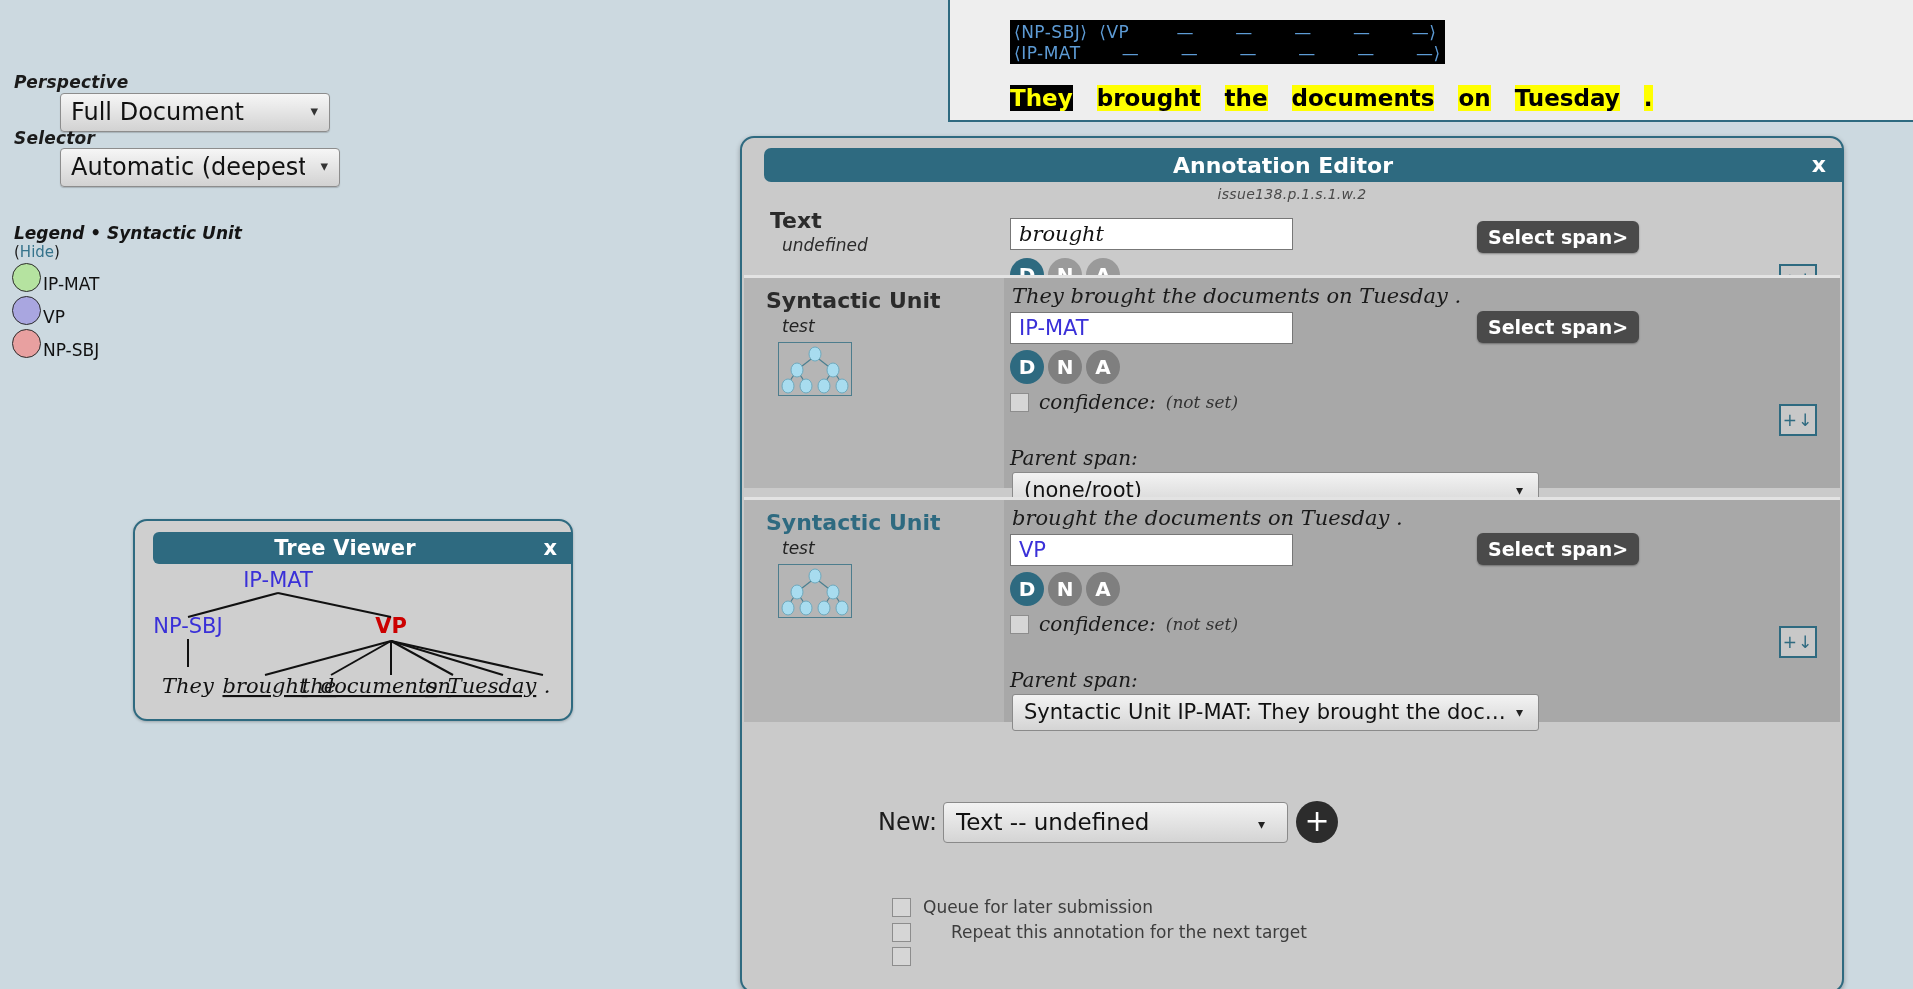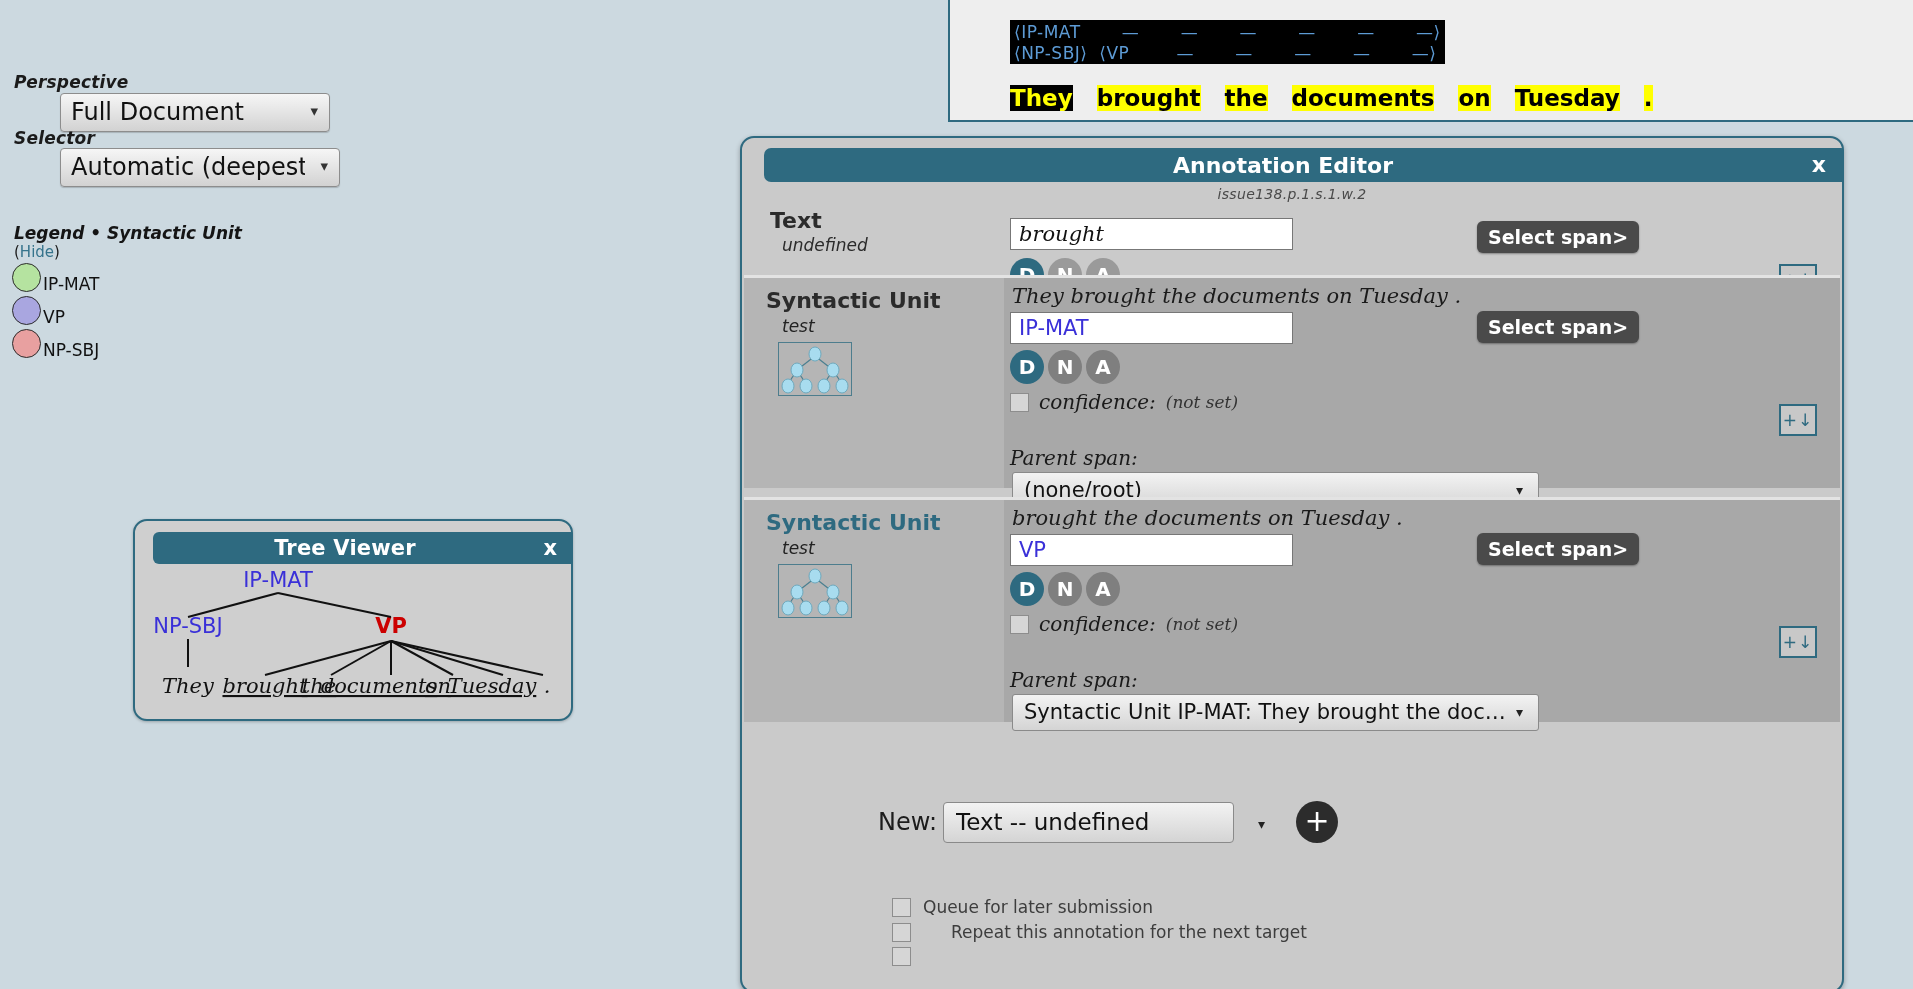--- a/index.html
+++ b/index.html
@@ -171,21 +171,21 @@
     background:linear-gradient(#f3f3f3,#d4d4d4);border:1px solid #8a8a8a;border-radius:3px;
     font-family:"DejaVu Sans","Liberation Sans",sans-serif;font-size:21px;color:#111;
     padding:5px 30px 6px 11px;width:527px;box-sizing:border-box;outline:none;
     text-overflow:ellipsis;
   }
   .parent-chev{position:absolute;pointer-events:none;font-size:14px;color:#222;}
 
   #new-row{position:absolute;left:0;top:656px;width:1096px;height:58px;display:flex;align-items:center;margin-left:36px;}
   #new-label{position:absolute;left:100px;top:14px;font-size:24px;color:#1c1c1c;}
   #new-select{
-    position:absolute;left:165px;top:8px;width:291px;
+    position:absolute;left:165px;top:8px;width:345px;
     appearance:none;-webkit-appearance:none;
     background:linear-gradient(#f3f3f3,#d4d4d4);border:1px solid #8a8a8a;border-radius:4px;
     font-family:"DejaVu Sans","Liberation Sans",sans-serif;font-size:23px;color:#111;
     padding:6px 32px 7px 12px;box-sizing:border-box;outline:none;
   }
   #new-chev{position:absolute;left:480px;top:22px;pointer-events:none;font-size:14px;color:#222;}
   #new-plus{
     position:absolute;left:518px;top:7px;width:42px;height:42px;border-radius:50%;
     background:#2c2c2c;color:#fff;font-size:30px;line-height:40px;text-align:center;cursor:pointer;
   }
@@ -262,22 +262,22 @@
       <text id="l4" class="tree-leaf" x="303" y="128" text-anchor="middle" text-decoration="underline">on</text>
       <text id="l5" class="tree-leaf" x="357" y="128" text-anchor="middle" text-decoration="underline">Tuesday</text>
       <text id="l6" class="tree-leaf" x="412" y="128" text-anchor="middle">.</text>
     </svg>
   </div>
 </div>
 
 <div id="doc-panel"></div>
 
 <div id="parse-block">
+  <div class="parse-row">⟨NP-SBJ⟩  ⟨VP        —       —       —       —       —⟩</div>
   <div class="parse-row">⟨IP-MAT       —       —       —       —       —       —⟩</div>
-  <div class="parse-row">⟨NP-SBJ⟩  ⟨VP        —       —       —       —       —⟩</div>
 </div>
 <div id="word-row"><span class="w-sel">They</span><span class="w-gap">&nbsp;&nbsp;&nbsp;</span><span class="w-hl">brought</span><span class="w-gap">&nbsp;&nbsp;&nbsp;</span><span class="w-hl">the</span><span class="w-gap">&nbsp;&nbsp;&nbsp;</span><span class="w-hl">documents</span><span class="w-gap">&nbsp;&nbsp;&nbsp;</span><span class="w-hl">on</span><span class="w-gap">&nbsp;&nbsp;&nbsp;</span><span class="w-hl">Tuesday</span><span class="w-gap">&nbsp;&nbsp;&nbsp;</span><span class="w-hl">.</span></div>
 
 <div id="annotation-editor">
   <div id="ae-bar">
     <span id="ae-title">Annotation Editor</span>
   </div>
   <span id="ae-close">x</span>
   <div id="ae-subtitle">issue138.p.1.s.1.w.2</div>
 

